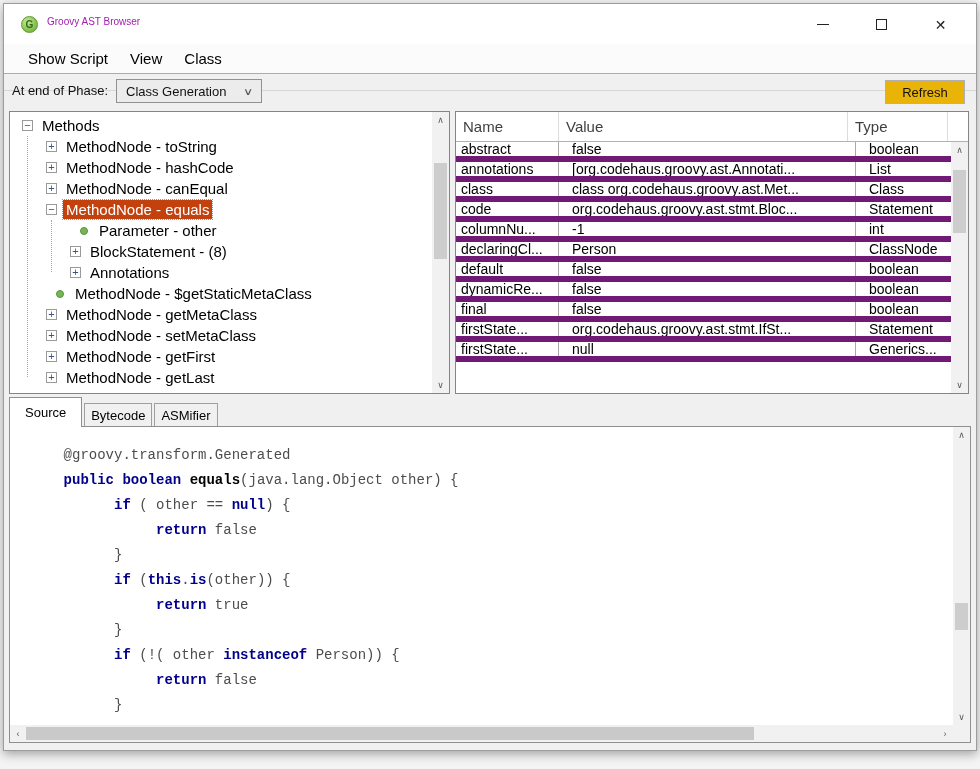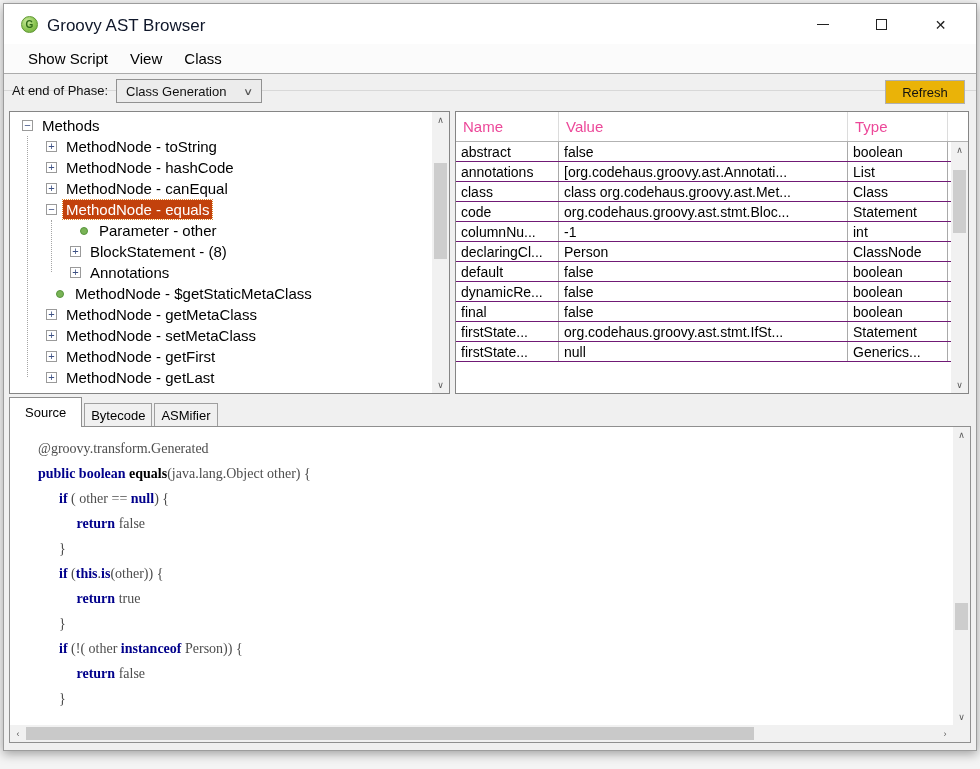--- a/index.html
+++ b/index.html
@@ -8,21 +8,21 @@
   .win { position:absolute; left:3px; top:3px; width:974px; height:748px;
          background:#f0f0f0; border:1px solid #9c9c9c;
          box-shadow:0 3px 10px rgba(0,0,0,.35); }
 
   
   .titlebar { position:absolute; left:0; top:0; width:100%; height:40px; background:#ffffff; }
   .appicon { position:absolute; left:17px; top:12px; width:17px; height:17px; border-radius:50%;
              background:radial-gradient(circle at 35% 30%, #c8e89a, #8cc653 55%, #6ea73c);
              border:1px solid #5d9630; display:flex; align-items:center; justify-content:center; }
   .appicon-g { font-size:10px; font-weight:bold; color:#2f6b17; line-height:1; }
-  .title { position:absolute; left:43px; top:12px; font-size:17px; color:#0f172a; }
+  .title { position:absolute; left:43px; top:12px; font-size:10px; color:#a21caf; }
   .winbtn { position:absolute; top:6px; width:45px; height:29px; display:flex;
             align-items:center; justify-content:center; }
   .winbtn.min { left:796px; } .winbtn.max { left:855px; } .winbtn.cls { left:914px; }
   .glyph-min { width:12px; height:0; border-top:1px solid #222; }
   .glyph-max { width:11px; height:11px; border:1px solid #222; background:transparent; }
   .glyph-cls { font-size:14px; color:#222; line-height:1; }
 
   
   .menubar { position:absolute; left:0; top:40px; width:100%; height:30px; background:#fbfbfb;
              border-bottom:1px solid #ababab; display:flex; align-items:center; padding-left:13px; }
@@ -66,40 +66,40 @@
   .sb-arrow.up { top:0; } .sb-arrow.down { bottom:0; }
   .sb-thumb-v { position:absolute; left:2px; width:13px; background:#cdcdcd; }
   .sb-h { position:absolute; left:0; right:17px; bottom:0; height:17px; background:#f1f1f1; }
   .sb-arrow.left { left:0; top:0; width:16px; height:17px; }
   .sb-arrow.right { right:0; top:0; width:16px; height:17px; }
   .sb-thumb-h { position:absolute; top:2px; height:13px; background:#c9c9c9; }
   .sb-corner { position:absolute; right:0; bottom:0; width:17px; height:17px; background:#f1f1f1; }
 
   
   .thead { position:absolute; left:0; top:0; right:0; height:30px; background:#fff;
-           border-bottom:1px solid #b2b2b2; display:flex; font-size:15px; color:#ec4899; }
+           border-bottom:1px solid #b2b2b2; display:flex; font-size:15px; color:#404040; }
   .hcell { display:flex; align-items:center; padding-left:7px; border-right:1px solid #dcdcdc; }
   .tbody { position:absolute; left:0; top:30px; right:17px; bottom:0; overflow:hidden;
            font-size:14px; color:#000; }
-  .trow { height:20px; display:flex; border-bottom:1px solid #701a75; }
+  .trow { height:20px; display:flex; border-bottom:6px solid #701a75;gap:8px; }
   .tcell { display:flex; align-items:center; padding-left:5px; border-right:1px solid #a9a9a9;
            white-space:nowrap; overflow:hidden; }
   .c0 { width:103px; flex:0 0 103px; } .c1 { width:289px; flex:0 0 289px; } .c2 { width:100px; flex:0 0 100px; }
   .table-sb { top:30px; }
 
   
   .tabstrip { position:absolute; left:5px; top:393px; height:30px; display:flex; align-items:flex-end; }
   .tab { font-size:13px; color:#000; background:#f0f0f0; border:1px solid #9f9f9f; border-bottom:none;
          height:24px; padding:0 6px; display:flex; align-items:center; margin-right:2px; }
   .tab.sel { background:#fff; border:1px solid #8f8f8f; border-bottom:none; height:30px;
              padding:0 15px; position:relative; z-index:3; }
   .srcpanel { position:absolute; left:5px; top:422px; width:962px; height:317px; background:#fff;
               border:1px solid #8f8f8f; z-index:1; }
   .codeview { position:absolute; left:0; top:0; right:17px; bottom:17px; overflow:hidden; }
-  .code { margin:0; padding:14px 0 0 14px; font-family:Liberation Serif, serif;
+  .code { margin:6px; padding:14px 0 0 14px; font-family:Liberation Mono, monospace;
           font-size:14px; }
   .cline { height:25px; white-space:pre; }
   .tok-plain { color:#4d4d4d; }
   .tok-keyword { color:#00008b; font-weight:bold; }
   .tok-method { color:#000; font-weight:bold; }
   .src-sb-v { bottom:17px; }
 </style>
 </head>
 <body>
 

